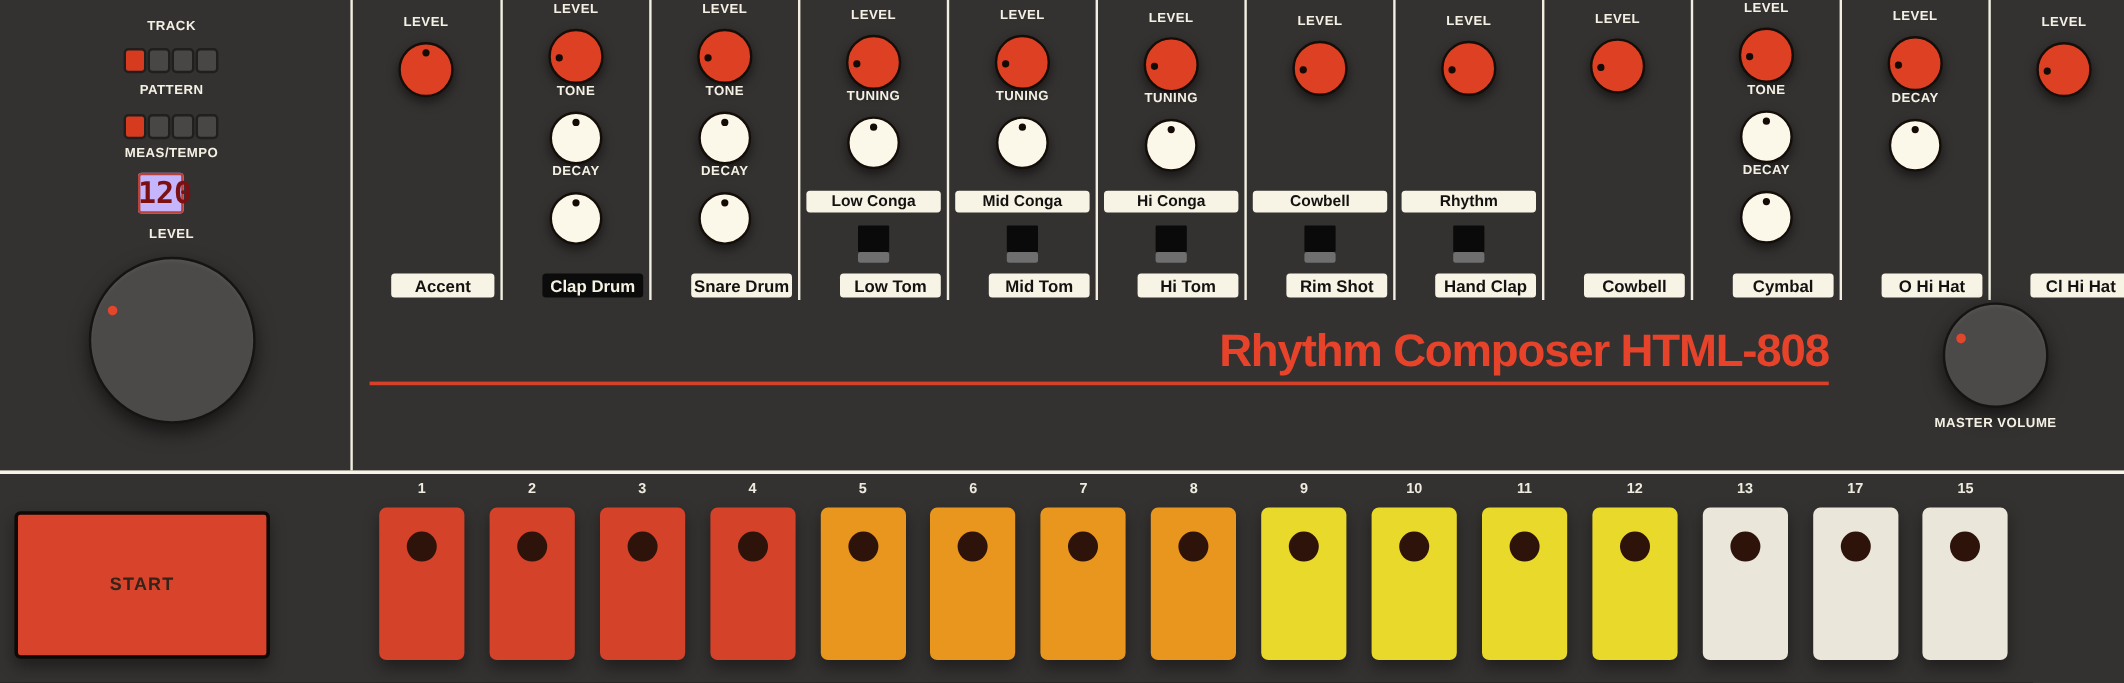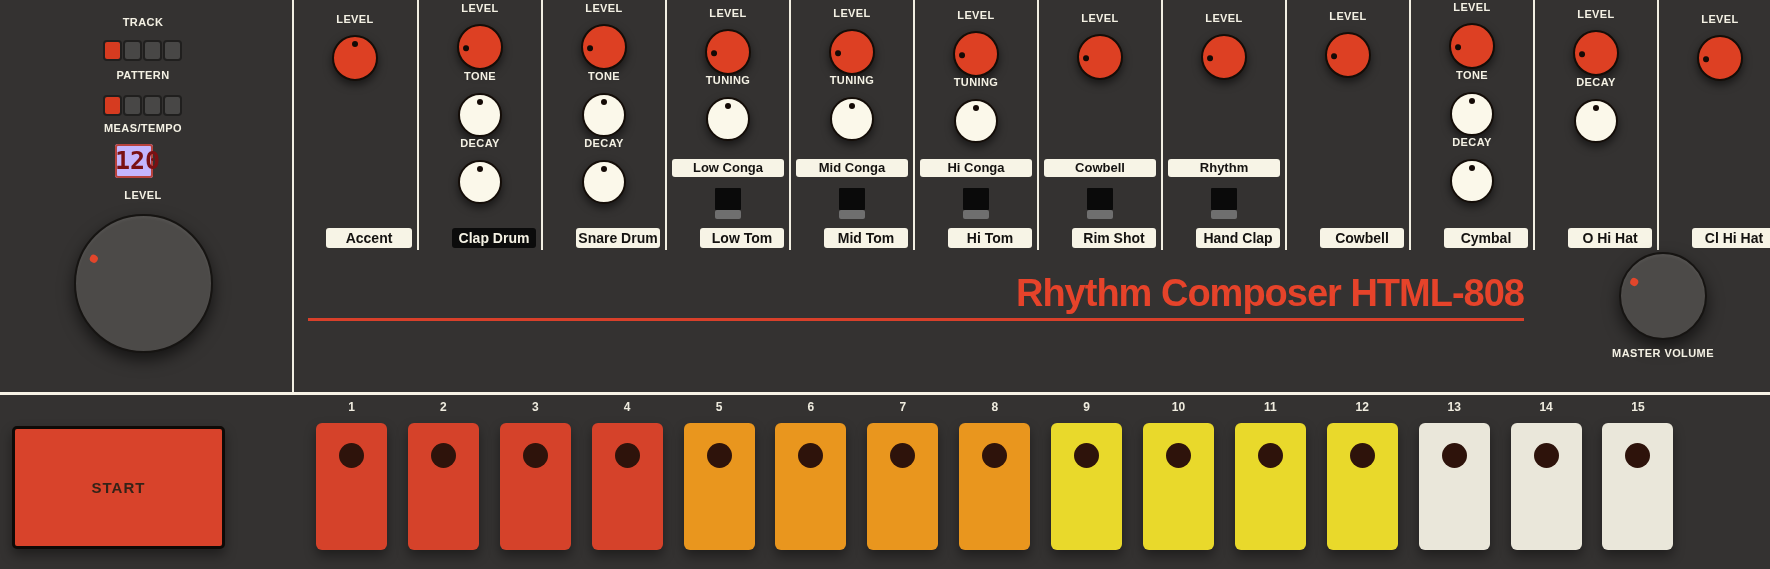--- a/index.html
+++ b/index.html
@@ -408,21 +408,21 @@
           <div class="step-led"></div>
         </div>
     </div>
     <div class="step">
       <div class="step-num">13</div>
       <div class="step-btn" data-color="cream">
           <div class="step-led"></div>
         </div>
     </div>
     <div class="step">
-      <div class="step-num">14</div>
+      <div class="step-num">17</div>
       <div class="step-btn" data-color="cream">
           <div class="step-led"></div>
         </div>
     </div>
     <div class="step">
       <div class="step-num">15</div>
       <div class="step-btn" data-color="cream">
           <div class="step-led"></div>
         </div>
     </div>

